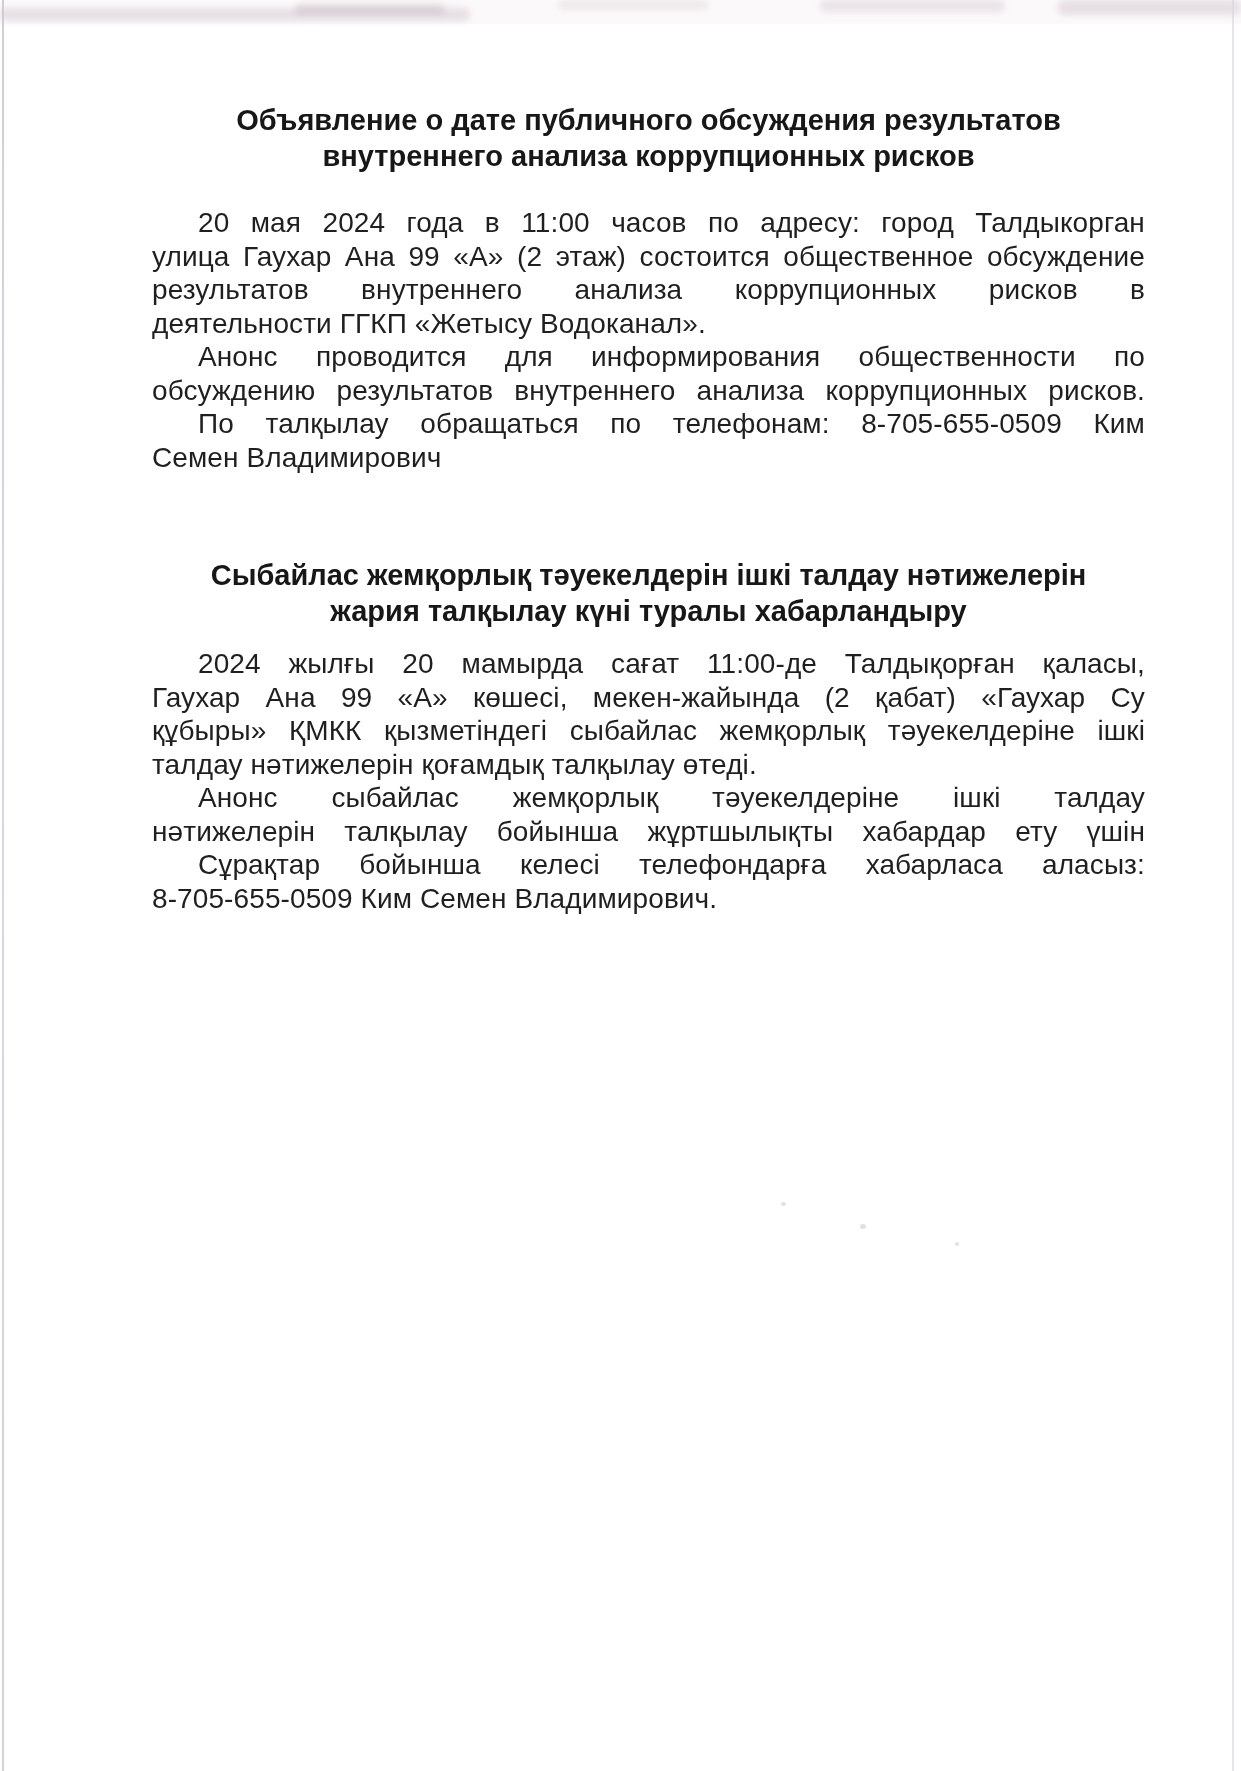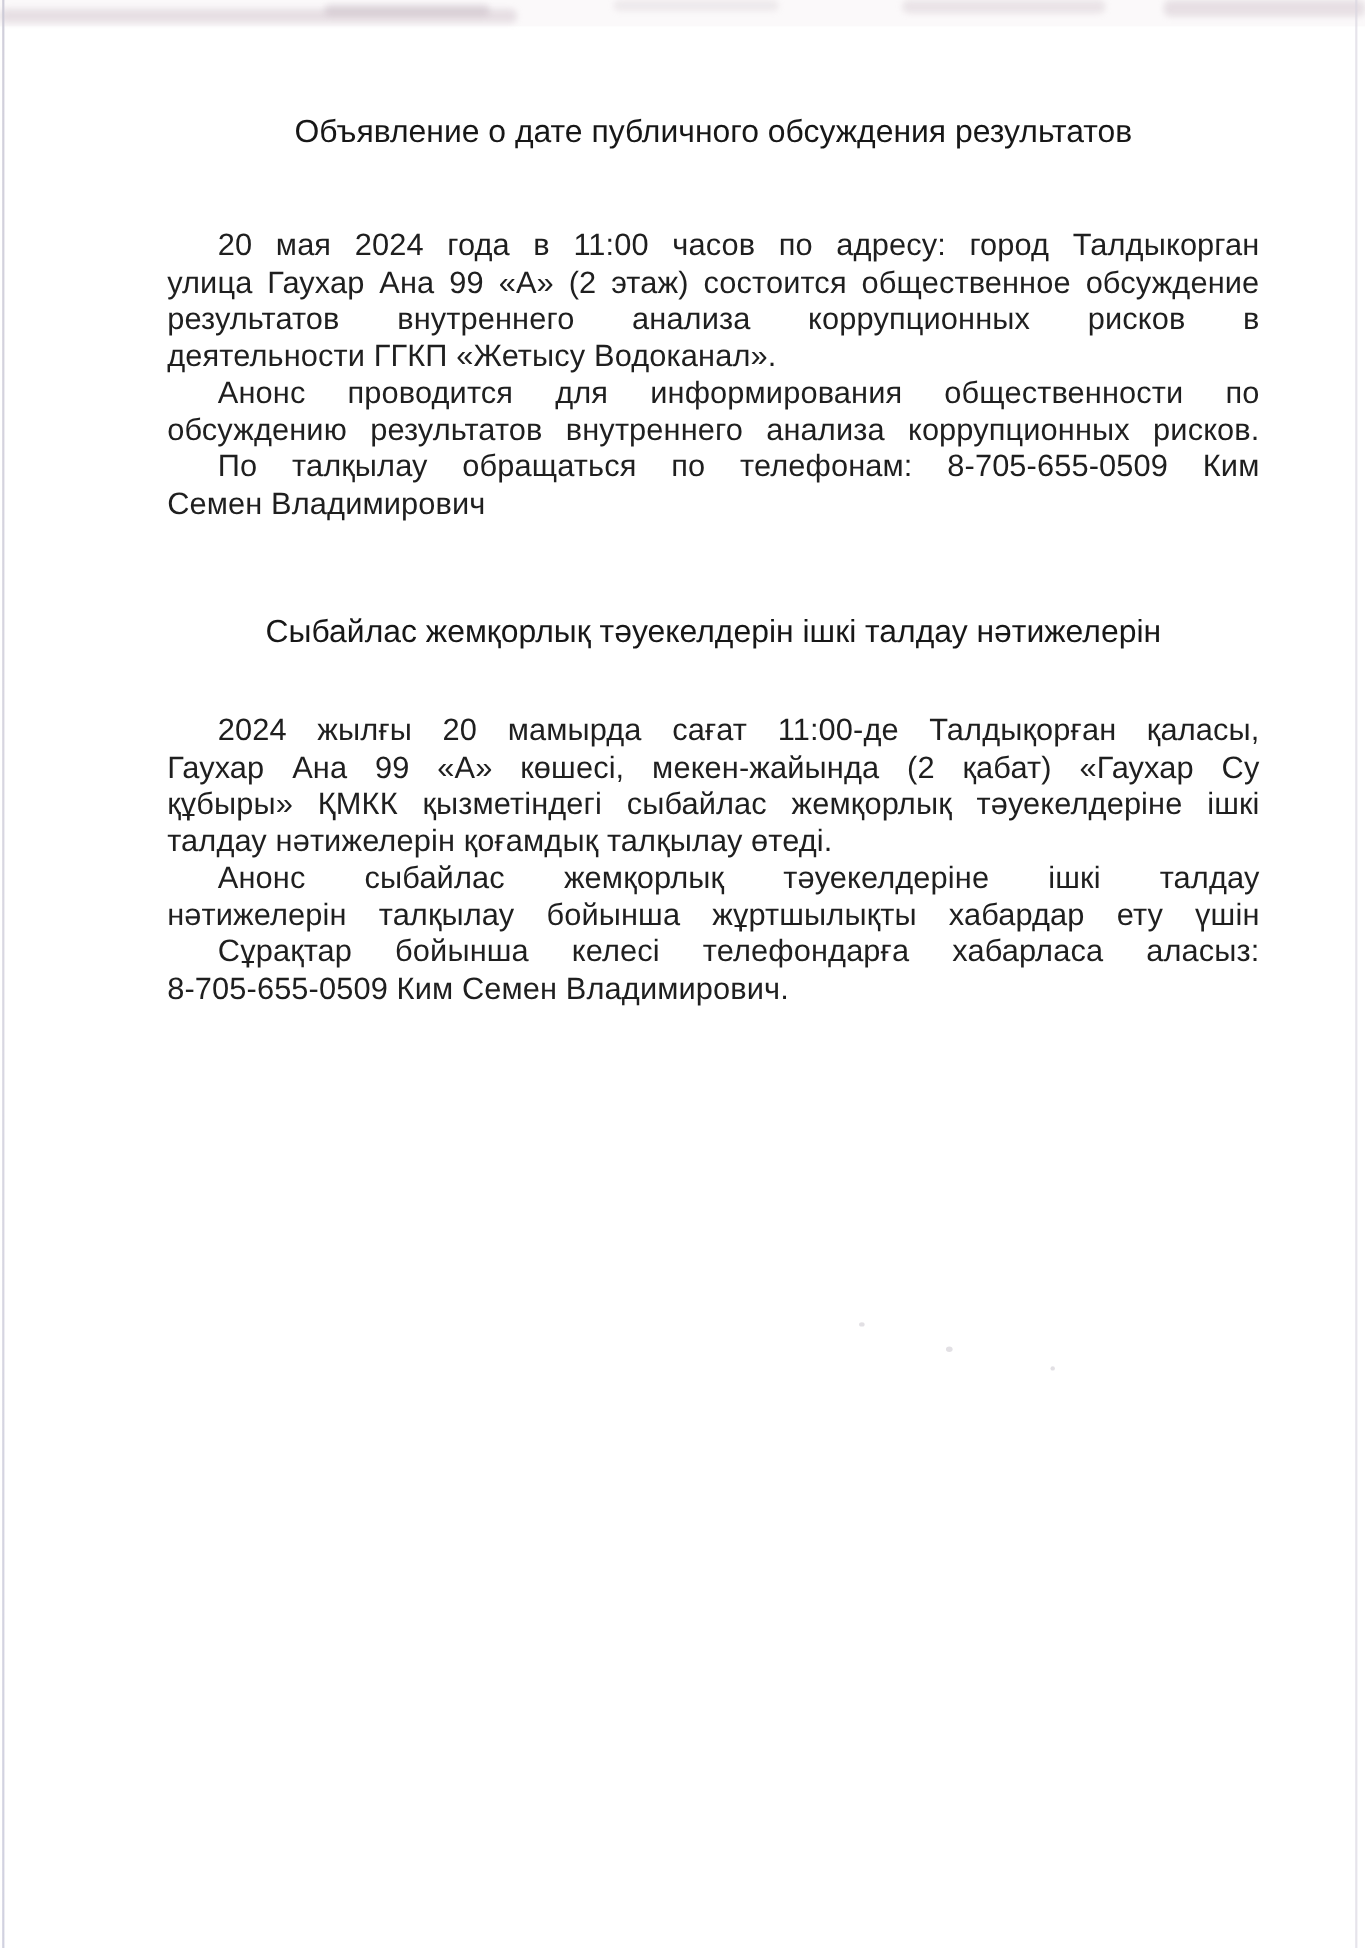--- a/index.html
+++ b/index.html
@@ -23,21 +23,21 @@
   .edge-line{position:absolute;top:0;height:1771px;width:2px;}
   .edge-left{left:2px;background:linear-gradient(180deg,#c8c6d4 0%,#d2d0dc 50%,#c9c9da 100%);opacity:.85;}
   .edge-right{left:1232px;background:#d8d6e0;opacity:.65;}
   .speck{position:absolute;border-radius:50%;background:#e2e0e4;}
   .sp-1{left:781px;top:1202px;width:5px;height:4px;}
   .sp-2{left:860px;top:1224px;width:6px;height:5px;}
   .sp-3{left:955px;top:1242px;width:4px;height:4px;}
   
   .title{
     position:absolute;left:152px;width:993px;
-    text-align:center;font-weight:normal;
+    text-align:center;font-weight:bold;
     font-size:29px;line-height:35.5px;
     color:#171717;
   }
   .t-ru{top:103px;}
   .t-kk{top:558px;}
   .col{position:absolute;left:152px;width:993px;}
   .b-ru{top:206px;}
   .b-kk{top:647px;}
   .line{
     height:33.5px;line-height:33.5px;
@@ -60,20 +60,21 @@
   <div class="smudge sm-d"></div>
   <div class="smudge sm-e"></div>
   <div class="edge-line edge-left"></div>
   <div class="edge-line edge-right"></div>
   <div class="speck sp-1"></div>
   <div class="speck sp-2"></div>
   <div class="speck sp-3"></div>
 
   <div class="title t-ru">
     <div>Объявление о дате публичного обсуждения результатов</div>
+    <div>внутреннего анализа коррупционных рисков</div>
   </div>
 
   <div class="col b-ru">
     <div class="line jline indent">
         <span>20</span>
         <span>мая</span>
         <span>2024</span>
         <span>года</span>
         <span>в</span>
         <span>11:00</span>
@@ -127,20 +128,21 @@
         <span>по</span>
         <span>телефонам:</span>
         <span>8-705-655-0509</span>
         <span>Ким</span>
       </div>
     <div class="line">Семен Владимирович</div>
   </div>
 
   <div class="title t-kk">
     <div>Сыбайлас жемқорлық тәуекелдерін ішкі талдау нәтижелерін</div>
+    <div>жария талқылау күні туралы хабарландыру</div>
   </div>
 
   <div class="col b-kk">
     <div class="line jline indent">
         <span>2024</span>
         <span>жылғы</span>
         <span>20</span>
         <span>мамырда</span>
         <span>сағат</span>
         <span>11:00-де</span>

